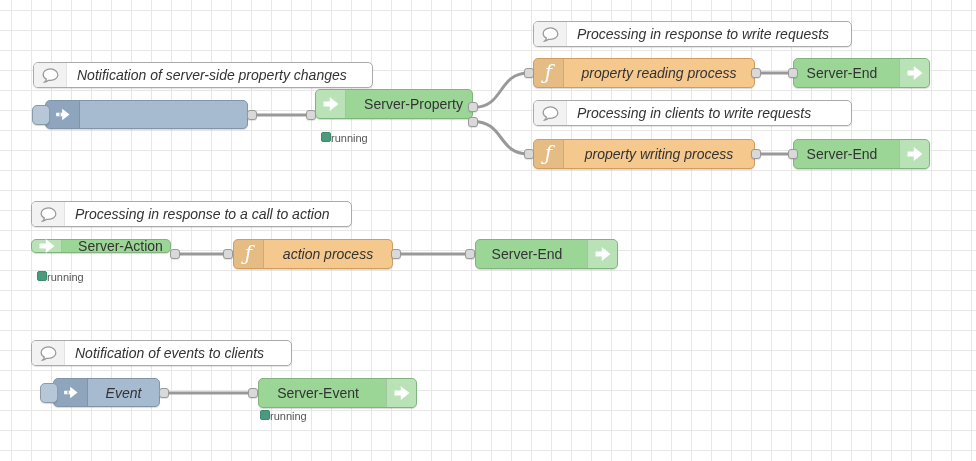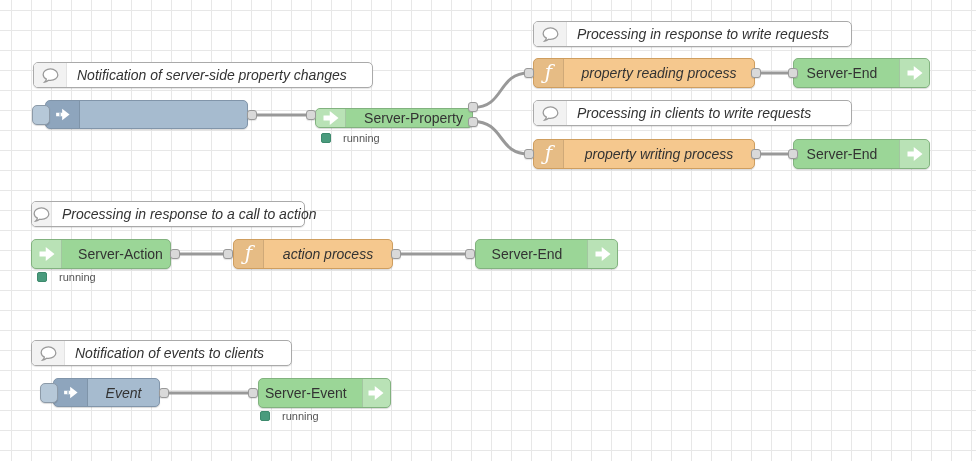--- a/index.html
+++ b/index.html
@@ -57,21 +57,21 @@
   }
   .comment .icon-region { width:33px; background:#f2f2f2; border-right:1px solid #e3e3e3; border-radius:4px 0 0 4px; display:flex; align-items:center; justify-content:center; }
   .comment .ctext { display:flex; align-items:center; padding:0 10px; white-space:nowrap; }
 
   .port {
     position:absolute; z-index:3; width:10px; height:10px;
     background:#d9d9d9; border:1px solid #999; border-radius:3px;
     box-shadow:0 1px 1px rgba(0,0,0,0.10);
   }
 
-  .status { position:absolute; z-index:2; display:flex; align-items:center; gap:12px; font-size:11px; color:#555; }
+  .status { position:absolute; z-index:2; display:flex; gap:0; font-size:11px; color:#555; }
   .status-dot { width:10px; height:10px; border-radius:2px; background:#4a9b7d; border:1px solid #3d8a6d; }
 
   .arrow-svg { display:block; }
 </style>
 </head>
 <body>
 
 <div class="canvas">
 
   <svg class="wires">
@@ -105,21 +105,21 @@
 
   <div class="comment" style="left:533px;top:100px;width:319px">
     <div class="icon-region">
       <svg class="arrow-svg" width="19" height="17" viewBox="0 0 24 22">
           <path d="M12 2.5c-5.2 0-9.5 3.2-9.5 7.2 0 2.5 1.7 4.7 4.2 6-.3 1.2-1 2.7-2.2 3.8 2.1-.3 3.9-1.3 5-2.3 .8.2 1.6.2 2.5.2 5.2 0 9.5-3.2 9.5-7.2S17.2 2.5 12 2.5z" fill="#fff" stroke="#999" stroke-width="1.6"></path>
         </svg>
     </div>
     <div class="ctext">Processing in clients to write requests</div>
   </div>
 
-  <div class="comment" style="left:31px;top:201px;width:274px">
+  <div class="comment" style="left:31px;top:201px;width:321px">
     <div class="icon-region">
       <svg class="arrow-svg" width="19" height="17" viewBox="0 0 24 22">
           <path d="M12 2.5c-5.2 0-9.5 3.2-9.5 7.2 0 2.5 1.7 4.7 4.2 6-.3 1.2-1 2.7-2.2 3.8 2.1-.3 3.9-1.3 5-2.3 .8.2 1.6.2 2.5.2 5.2 0 9.5-3.2 9.5-7.2S17.2 2.5 12 2.5z" fill="#fff" stroke="#999" stroke-width="1.6"></path>
         </svg>
     </div>
     <div class="ctext">Processing in response to a call to action</div>
   </div>
 
   <div class="comment" style="left:31px;top:340px;width:261px">
     <div class="icon-region">
@@ -133,21 +133,21 @@
   <div class="node inject" style="left:45px;top:100px;width:203px;height:29px">
     <div class="inject-button"></div>
     <div class="icon-region icon-left">
       <svg class="arrow-svg" width="17" height="17" viewBox="0 0 24 24">
           <path d="M11.5 4 L22 12 L11.5 20 V14.5 H3 V9.5 H11.5 z" fill="#fff"></path>
           <rect x="7.5" y="9.5" width="2" height="5" fill="#9db4c9"></rect>
         </svg>
     </div>
   </div>
 
-  <div class="node green" style="left:315px;top:108px;width:158px;height:20px">
+  <div class="node green" style="left:315px;top:89px;width:158px;height:30px">
     <div class="icon-region icon-left">
       <svg class="arrow-svg" width="20" height="20" viewBox="0 0 24 24">
           <path d="M10.5 3.5 L21 12 L10.5 20.5 V15 H3 V9 H10.5 z" fill="#fff"></path>
         </svg>
     </div>
     <div class="label">Server-Property</div>
   </div>
   <div class="status" style="left:321px;top:132px">
     <div class="status-dot"></div>
     <span>running</span>
@@ -178,21 +178,21 @@
 
   <div class="node green" style="left:793px;top:139px;width:137px;height:30px">
     <div class="label">Server-End</div>
     <div class="icon-region icon-right">
       <svg class="arrow-svg" width="20" height="20" viewBox="0 0 24 24">
           <path d="M10.5 3.5 L21 12 L10.5 20.5 V15 H3 V9 H10.5 z" fill="#fff"></path>
         </svg>
     </div>
   </div>
 
-  <div class="node green" style="left:31px;top:239px;width:140px;height:30px">
+  <div class="node green" style="left:31px;top:239px;width:140px;height:14px">
     <div class="icon-region icon-left">
       <svg class="arrow-svg" width="20" height="20" viewBox="0 0 24 24">
           <path d="M10.5 3.5 L21 12 L10.5 20.5 V15 H3 V9 H10.5 z" fill="#fff"></path>
         </svg>
     </div>
     <div class="label">Server-Action</div>
   </div>
   <div class="status" style="left:37px;top:271px">
     <div class="status-dot"></div>
     <span>running</span>
@@ -218,21 +218,21 @@
     <div class="inject-button"></div>
     <div class="icon-region icon-left">
       <svg class="arrow-svg" width="17" height="17" viewBox="0 0 24 24">
           <path d="M11.5 4 L22 12 L11.5 20 V14.5 H3 V9.5 H11.5 z" fill="#fff"></path>
           <rect x="7.5" y="9.5" width="2" height="5" fill="#9db4c9"></rect>
         </svg>
     </div>
     <div class="label">Event</div>
   </div>
 
-  <div class="node green" style="left:258px;top:378px;width:133px;height:30px">
+  <div class="node green" style="left:258px;top:378px;width:159px;height:30px">
     <div class="label">Server-Event</div>
     <div class="icon-region icon-right">
       <svg class="arrow-svg" width="20" height="20" viewBox="0 0 24 24">
           <path d="M10.5 3.5 L21 12 L10.5 20.5 V15 H3 V9 H10.5 z" fill="#fff"></path>
         </svg>
     </div>
   </div>
   <div class="status" style="left:260px;top:410px">
     <div class="status-dot"></div>
     <span>running</span>

